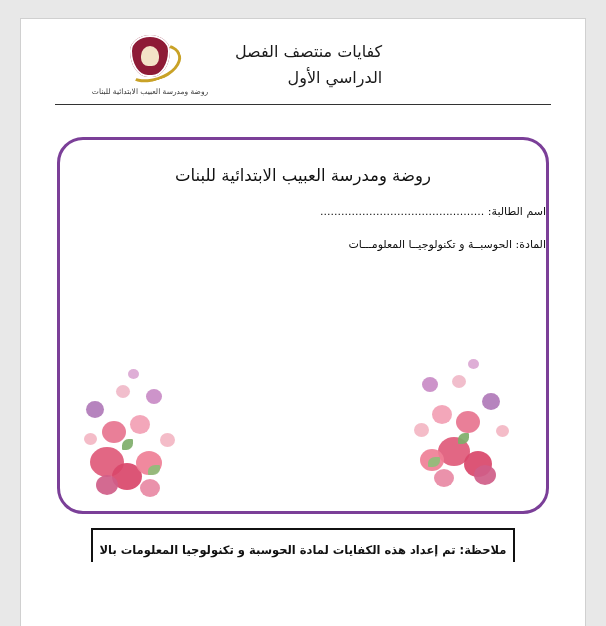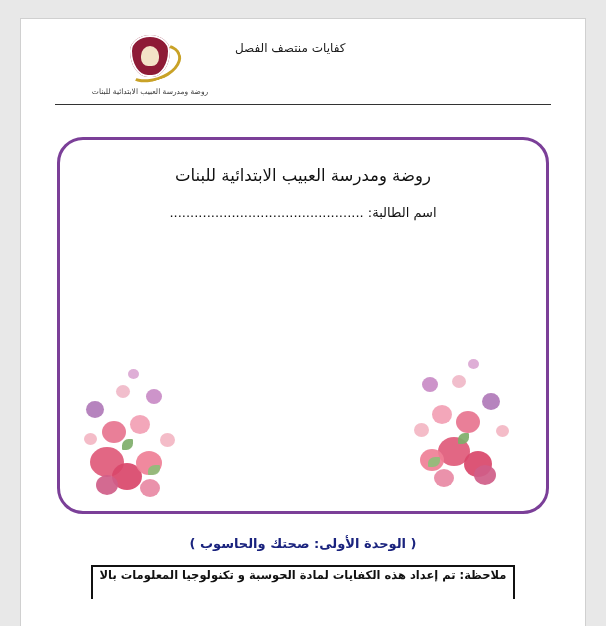--- a/index.html
+++ b/index.html
@@ -87,21 +87,21 @@
   .logo-caption {
     font-size: 7.5px;
     color: #3a3a3a;
     margin-top: 4px;
     letter-spacing: 0px;
     white-space: nowrap;
   }
   .header-text {
     flex: 0 0 auto;
     text-align: right;
-    font-size: 12px;
+    font-size: 16px;
     color: #1a1a1a;
     line-height: 1.65;
     padding-top: 6px;
     margin-right: 41px;
   }
   .header-rule {
     position: absolute;
     left: 34px;
     right: 34px;
     bottom: 2px;
@@ -121,22 +121,21 @@
     background: #fff;
   }
   .card-title {
     text-align: center;
     font-size: 16.5px;
     color: #111;
     margin-top: 26px;
     font-weight: 400;
   }
   .field {
-    text-align: center;
-    font-size: 13px;
+    font-size: 11px;
     color: #111;
     margin-top: 20px;
     white-space: nowrap;
   }
   .field .dots {
     letter-spacing: 1px;
   }
   .field .gap {
     display: inline-block;
     width: 26px;
@@ -171,21 +170,21 @@
   .note-box {
     margin: 14px 70px 0 70px;
     border: 2px solid #111;
     border-bottom: none;
     height: 34px;
     box-sizing: border-box;
     text-align: center;
     font-size: 11.5px;
     font-weight: bold;
     color: #111;
-    padding-top: 0;
+    padding-top: 12px;
     line-height: 1.45;
     overflow: hidden;
   }
 </style>
 </head>
 <body>
 
 <div class="page">
 
   <div class="header">
@@ -193,34 +192,38 @@
       <div class="logo-block">
         <div class="logo-emblem">
           <div class="shield"></div>
           <div class="inner-mark"></div>
           <div class="swoosh"></div>
         </div>
         <div class="logo-caption">روضة ومدرسة العبيب الابتدائية للبنات</div>
       </div>
       <div class="header-text">
         <div>كفايات منتصف الفصل</div>
+        <div>الدراسي الأول</div>
       </div>
     </div>
     <div class="header-rule"></div>
   </div>
 
   <div class="card">
     <div class="card-title">روضة ومدرسة العبيب الابتدائية للبنات</div>
 
     <div class="field">
       <span>اسم الطالبة:</span>
       <span class="dots">...............................................</span>
     </div>
 
 
+    <div class="field">
+      <span>المادة: الحوسبــة و تكنولوجيــا المعلومـــات</span>
+    </div>
 
     <div class="flower left">
       <div class="petal" style="left:8px;  top:92px;  width:34px; height:30px; background:#e05a7a;"></div>
       <div class="petal" style="left:30px; top:108px; width:30px; height:27px; background:#d9466a;"></div>
       <div class="petal" style="left:54px; top:96px;  width:26px; height:24px; background:#ef7f96;"></div>
       <div class="petal" style="left:20px; top:66px;  width:24px; height:22px; background:#e7748f;"></div>
       <div class="petal" style="left:48px; top:60px;  width:20px; height:19px; background:#f2a0b4;"></div>
       <div class="petal" style="left:4px;  top:46px;  width:18px; height:17px; background:#b07ab8;"></div>
       <div class="petal" style="left:64px; top:34px;  width:16px; height:15px; background:#c98bc6;"></div>
       <div class="petal" style="left:34px; top:30px;  width:14px; height:13px; background:#f0b9c8;"></div>
@@ -245,17 +248,16 @@
       <div class="petal" style="left:62px; top:116px; width:22px; height:20px; background:#cf5d88;"></div>
       <div class="petal" style="left:22px; top:120px; width:20px; height:18px; background:#e889a4;"></div>
       <div class="petal" style="left:56px; top:10px;  width:11px; height:10px; background:#dba7d2;"></div>
       <div class="petal" style="left:2px;  top:74px;  width:15px; height:14px; background:#f3b6c3;"></div>
       <div class="petal" style="left:84px; top:76px;  width:13px; height:12px; background:#f3b6c3;"></div>
       <div class="petal" style="left:46px; top:84px;  width:11px; height:11px; background:#7fae6a; border-radius:60% 10%;"></div>
       <div class="petal" style="left:16px; top:108px; width:12px; height:10px; background:#8fbd79; border-radius:60% 10%;"></div>
     </div>
   </div>
 
-  <div class="unit-heading">( الوحدة الأولى: صحتك والحاسوب )</div>
 
   <div class="note-box">ملاحظة: تم إعداد هذه الكفايات لمادة الحوسبة و تكنولوجيا المعلومات بالا</div>
 
 </div>
 
 </body></html>

